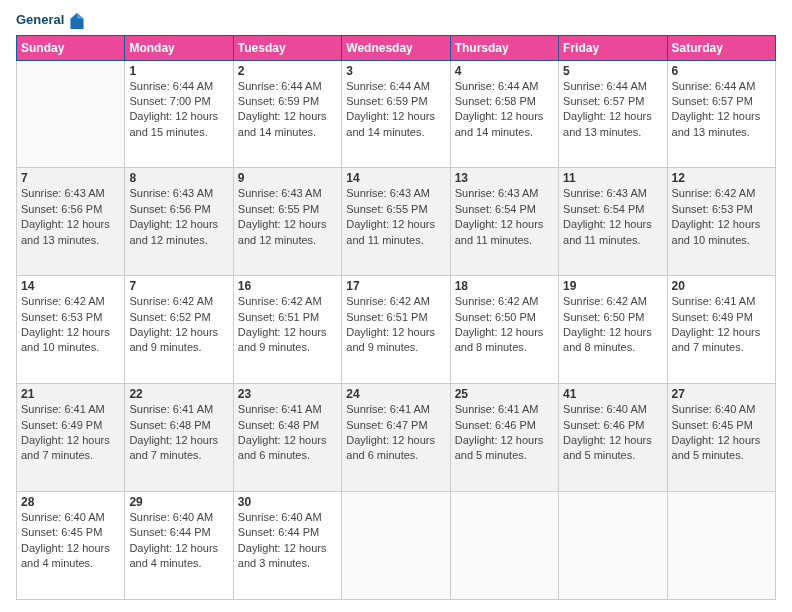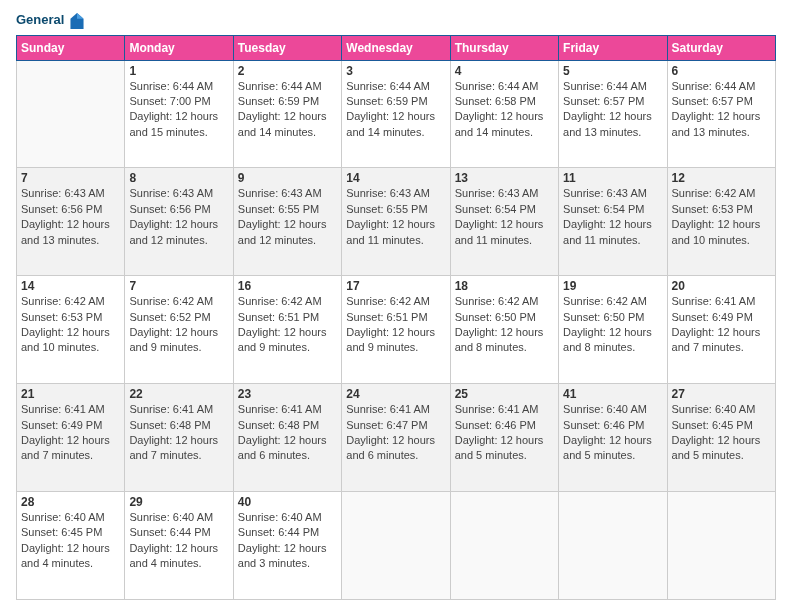--- a/index.html
+++ b/index.html
@@ -341,21 +341,21 @@
 and 4 minutes.</div>
           </td>
           <td>
             <span class="day-num">29</span>
             <div class="day-info" style="white-space: pre-line;">Sunrise: 6:40 AM
 Sunset: 6:44 PM
 Daylight: 12 hours
 and 4 minutes.</div>
           </td>
           <td>
-            <span class="day-num">40</span>
+            <span class="day-num">30</span>
             <div class="day-info" style="white-space: pre-line;">Sunrise: 6:40 AM
 Sunset: 6:44 PM
 Daylight: 12 hours
 and 3 minutes.</div>
           </td>
           <td class="empty"></td>
           <td class="empty"></td>
           <td class="empty"></td>
           <td class="empty"></td>
         </tr>

